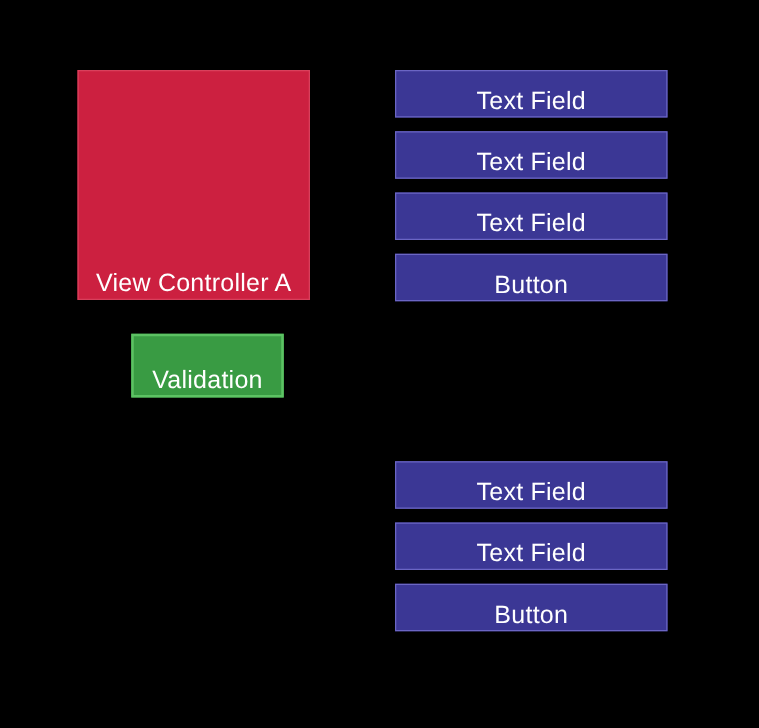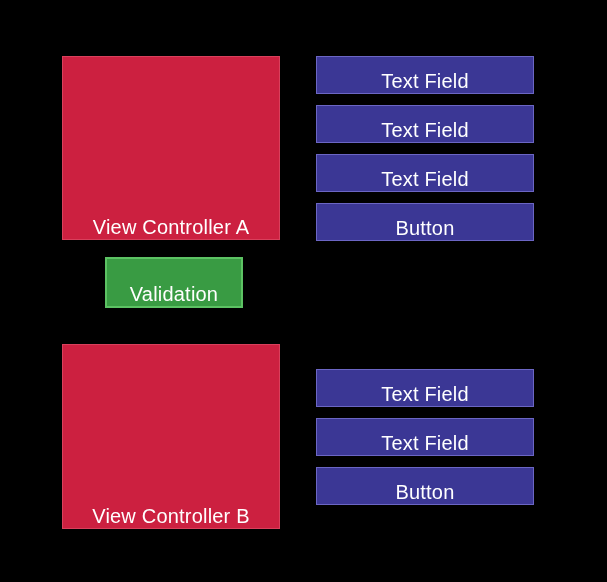--- a/index.html
+++ b/index.html
@@ -46,23 +46,23 @@
 
   
   .control {
     background: #3b3795;
     border: 1px solid #6b66c4;
     font-size: 20px;
     letter-spacing: 0.2px;
   }
 
   
-  .vc-a      { left: 62px;  top: 56px;  width: 218px; height: 184px; }
+  .vc-a      { left: 62px;  top: 56px;  width: 186px; height: 184px; }
   .vc-b      { left: 62px;  top: 344px; width: 218px; height: 185px; }
-  .valid-box { left: 105px; top: 257px; width: 138px; height: 51px; }
+  .valid-box { left: 105px; top: 267px; width: 122px; height: 51px; }
 
   .ctl-a1 { left: 316px; top: 56px;  width: 218px; height: 38px; }
   .ctl-a2 { left: 316px; top: 105px; width: 218px; height: 38px; }
   .ctl-a3 { left: 316px; top: 154px; width: 218px; height: 38px; }
   .ctl-a4 { left: 316px; top: 203px; width: 218px; height: 38px; }
 
   .ctl-b1 { left: 316px; top: 369px; width: 218px; height: 38px; }
   .ctl-b2 { left: 316px; top: 418px; width: 218px; height: 38px; }
   .ctl-b3 { left: 316px; top: 467px; width: 218px; height: 38px; }
 </style>
@@ -88,23 +88,20 @@
   </div>
 
   <div class="node control ctl-a4">
     <span>Button</span>
   </div>
 
   <div class="node validation valid-box">
     <span>Validation</span>
   </div>
 
-  <div class="node vc vc-b">
-    <span>View Controller B</span>
-  </div>
 
   <div class="node control ctl-b1">
     <span>Text Field</span>
   </div>
 
   <div class="node control ctl-b2">
     <span>Text Field</span>
   </div>
 
   <div class="node control ctl-b3">

